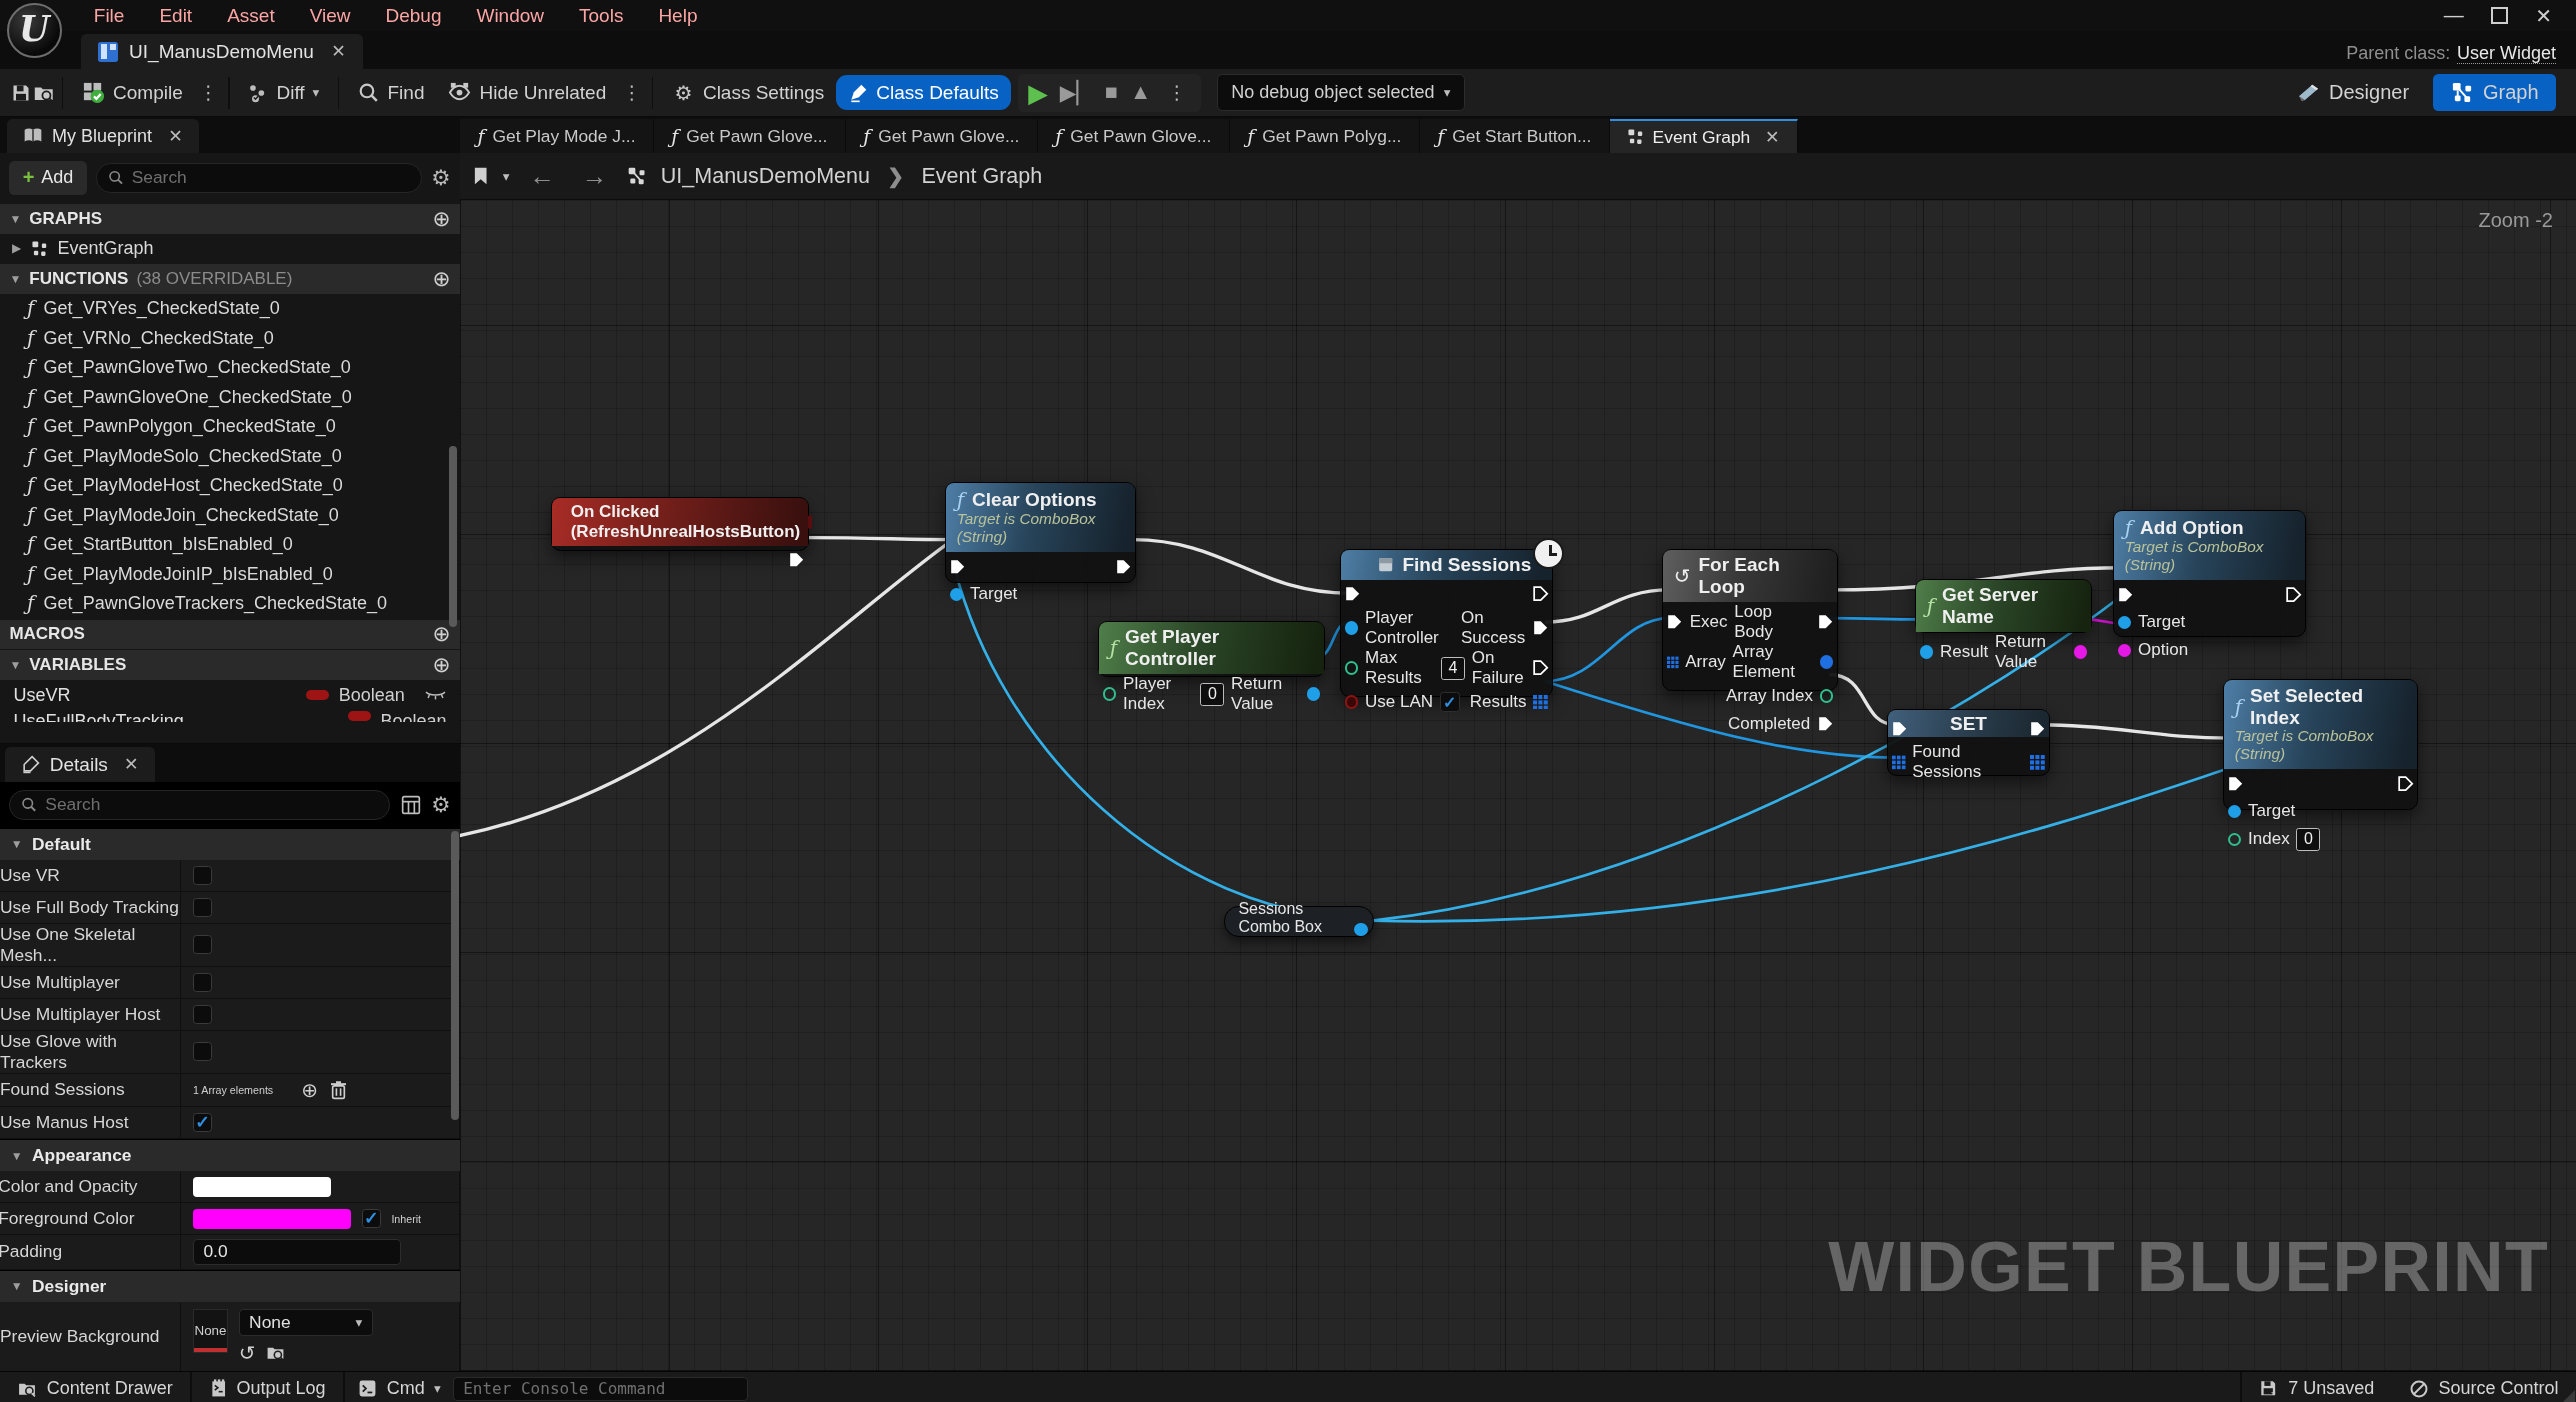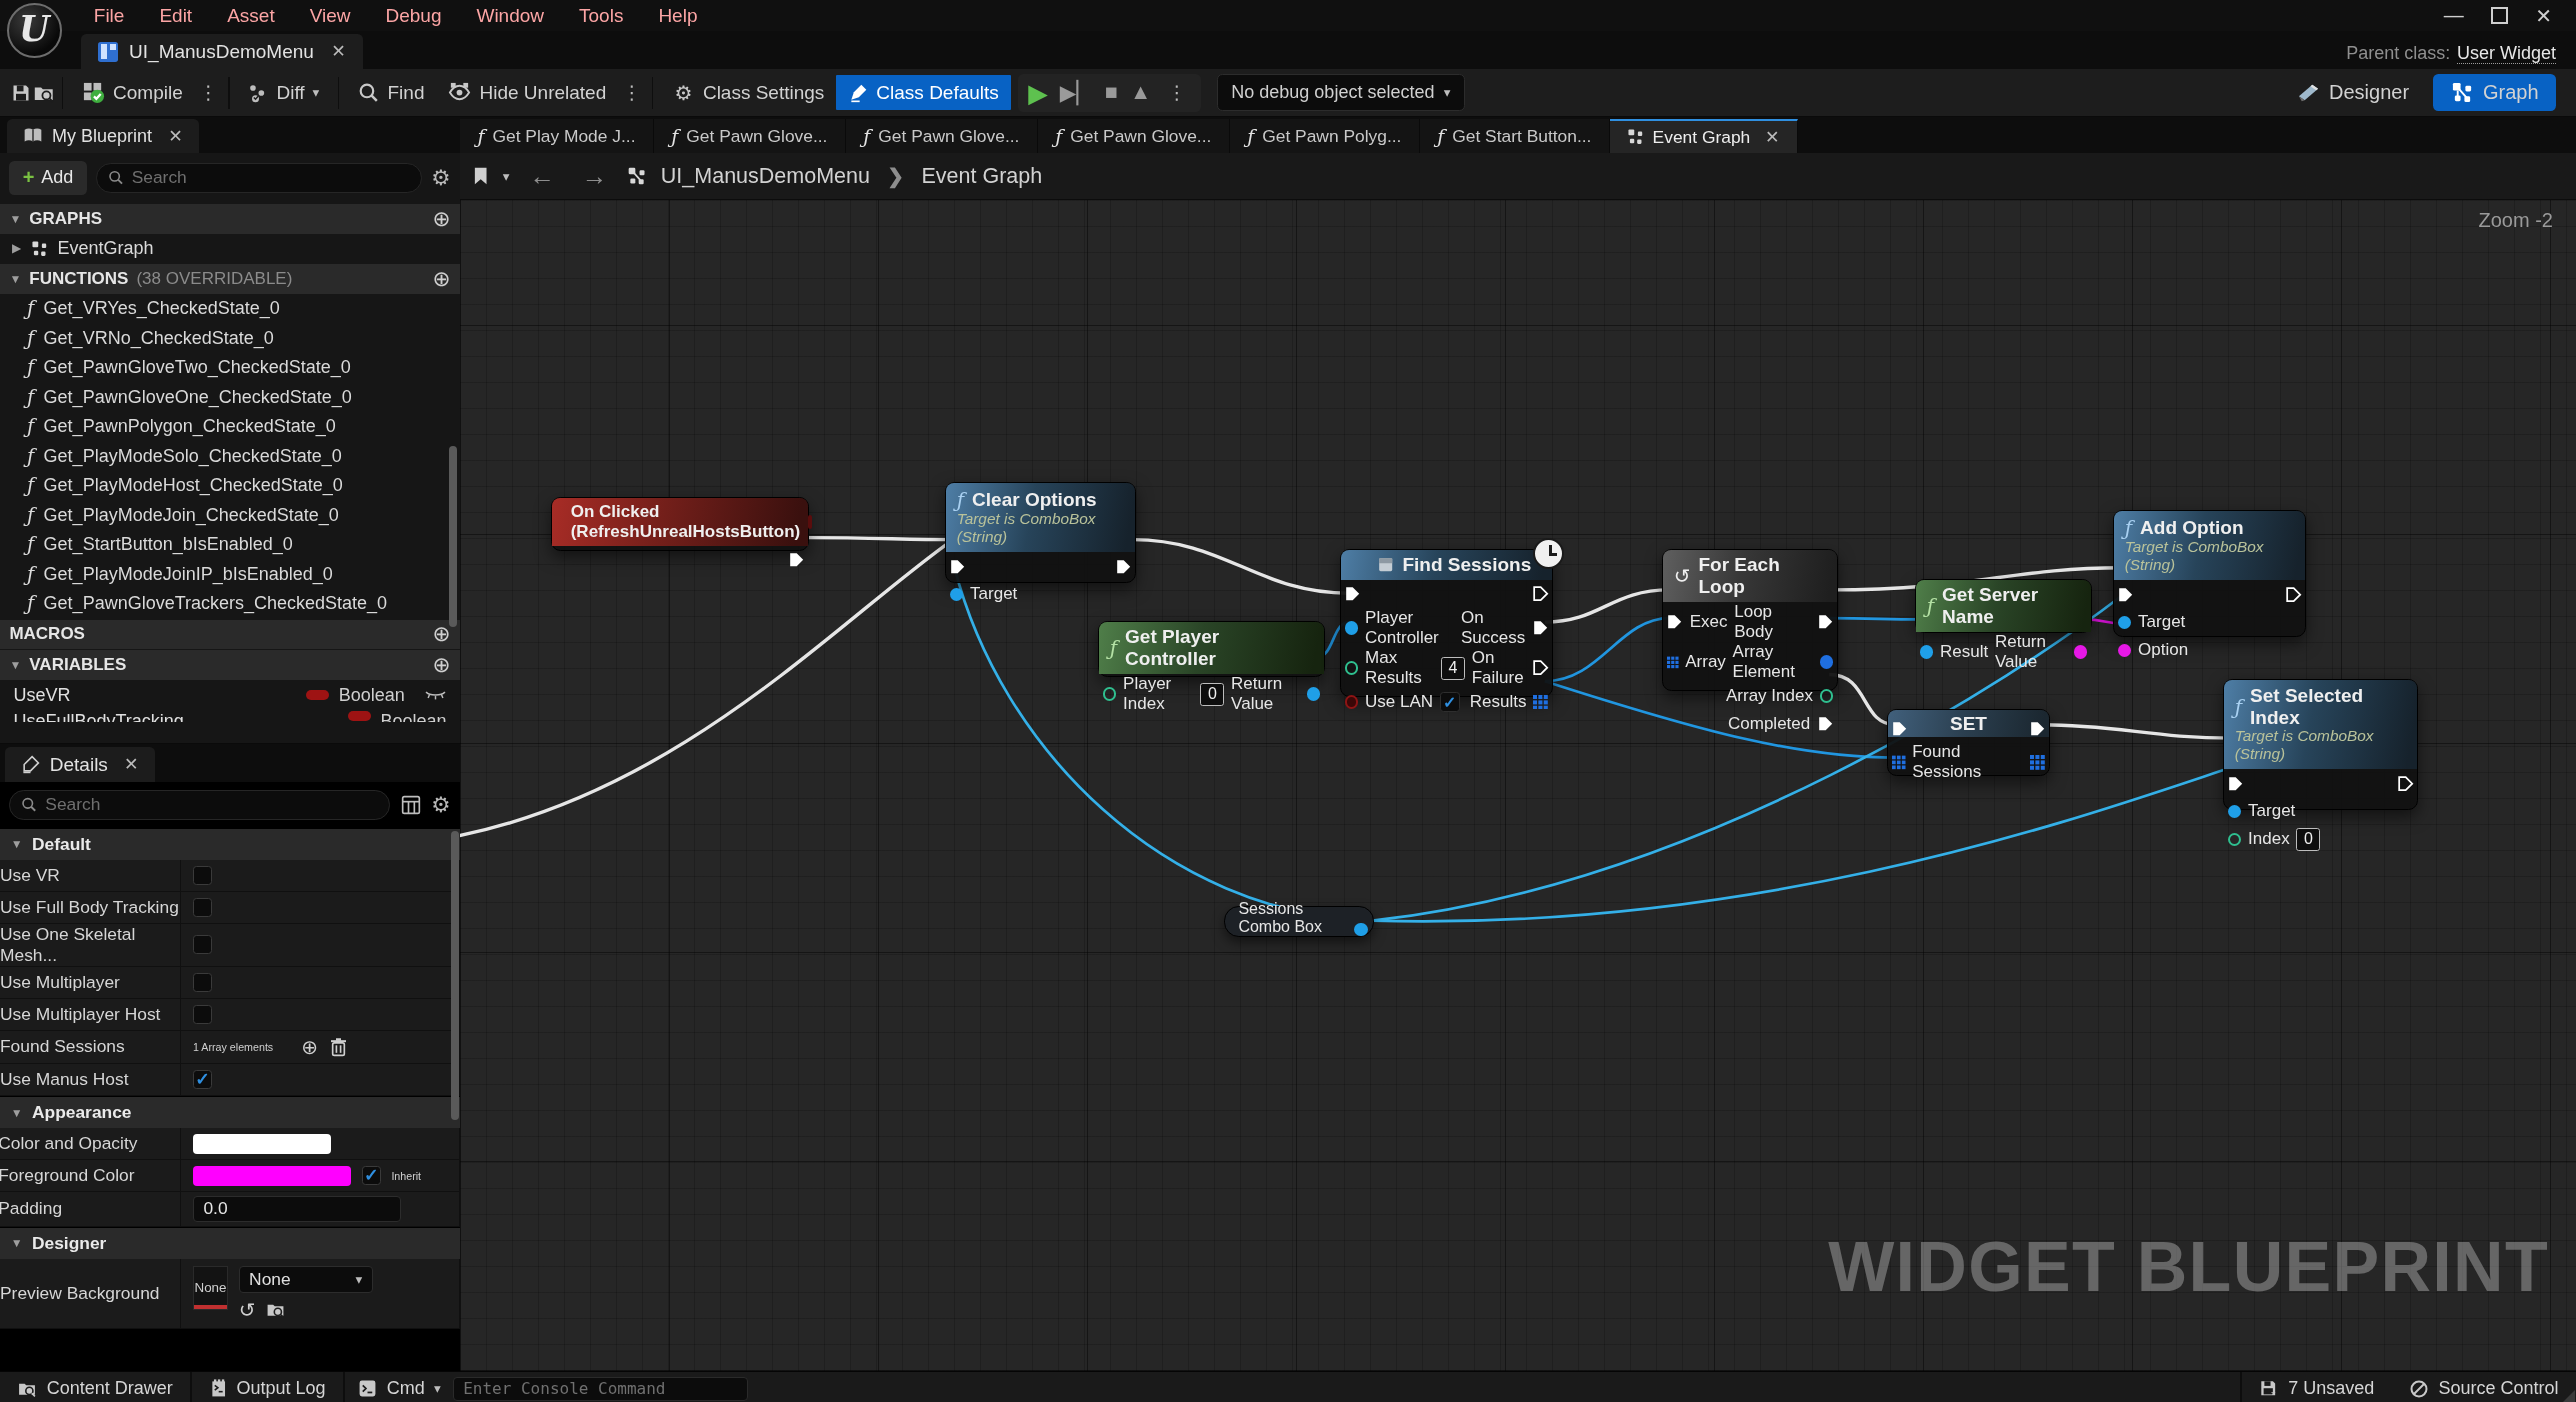--- a/index.html
+++ b/index.html
@@ -29,21 +29,21 @@
   .tabclose { color:#bbb; font-size:17.4px; margin-left:6.7px; }
   .parentclass { position:absolute; right:20px; bottom:5.4px; font-size:18px; color:#8f8f8f; }
   .parentclass b { color:#e8e8e8; font-weight:normal; border-bottom:1.3px dotted #9a9a9a; margin-left:6.7px; }
 
   
   .toolbar { height:48px; background:#1d1d1d; border-bottom:1.3px solid #0a0a0a; display:flex; align-items:center; padding:0 9.4px; }
   .tbtn { display:flex; align-items:center; gap:8px; padding:6.7px 12px; font-size:19px; color:#d2d2d2; border-radius:4px; }
   .tsep { width:1.3px; height:32px; background:#0e0e0e; margin:0 6.7px; }
   .kebab { color:#bdbdbd; font-size:19px; padding:0 4px; }
   .chev { font-size:13.4px; color:#bdbdbd; }
-  .bluebtn { background:#0862c4; color:#fff; border-radius:1px; }
+  .bluebtn { background:#0862c4; color:#fff; border-radius:11px; }
   .ticon { width:23px; height:23px; display:inline-flex; align-items:center; justify-content:center; color:#c8c8c8; font-size:20px; }
   .playbtns { display:flex; align-items:center; gap:12px; background:#232323; border-radius:5.4px; padding:4px 10.7px; margin-left:6.7px;}
   .play { color:#5ec14f; font-size:25.5px; }
   .gctl { color:#9a9a9a; font-size:21.5px; }
   .debugsel { margin-left:16px; background:#0c0c0c; border:1.3px solid #2c2c2c; border-radius:5.4px;
     padding:6.7px 13.4px; font-size:18px; color:#d0d0d0; display:flex; gap:9.4px; align-items:center;}
   .dgbtns { margin-left:auto; display:flex; align-items:center; gap:6.7px; padding-right:10.7px; }
   .dgbtn { display:flex; align-items:center; gap:9.4px; font-size:20px; padding:6.7px 17.4px; border-radius:5.4px; color:#d2d2d2;}
 
   
@@ -540,20 +540,26 @@
             <span class="cb"></span>
           </div>
       </div>
       <div class="drow">
         <div class="dlabel">Use Multiplayer Host</div>
         <div class="dval">
             <span class="cb"></span>
           </div>
       </div>
       <div class="drow">
+        <div class="dlabel">Use Glove with Trackers</div>
+        <div class="dval">
+            <span class="cb"></span>
+          </div>
+      </div>
+      <div class="drow">
         <div class="dlabel">Found Sessions</div>
         <div class="dval">
           <span>1 Array elements</span>
           <span class="pluscirc iconbtn" style="margin-left:17.4px;">⊕</span>
           <svg class="icon" width="19" height="20" viewBox="0 0 22 24">
               <rect x="4" y="7" width="14" height="15" rx="2" fill="none" stroke="#cfcfcf" stroke-width="2"></rect>
               <line x1="2" y1="5" x2="20" y2="5" stroke="#cfcfcf" stroke-width="2.4"></line>
               <rect x="8" y="1.5" width="6" height="3" fill="#cfcfcf"></rect>
               <line x1="8.5" y1="10" x2="8.5" y2="19" stroke="#cfcfcf" stroke-width="2"></line>
               <line x1="13.5" y1="10" x2="13.5" y2="19" stroke="#cfcfcf" stroke-width="2"></line>

